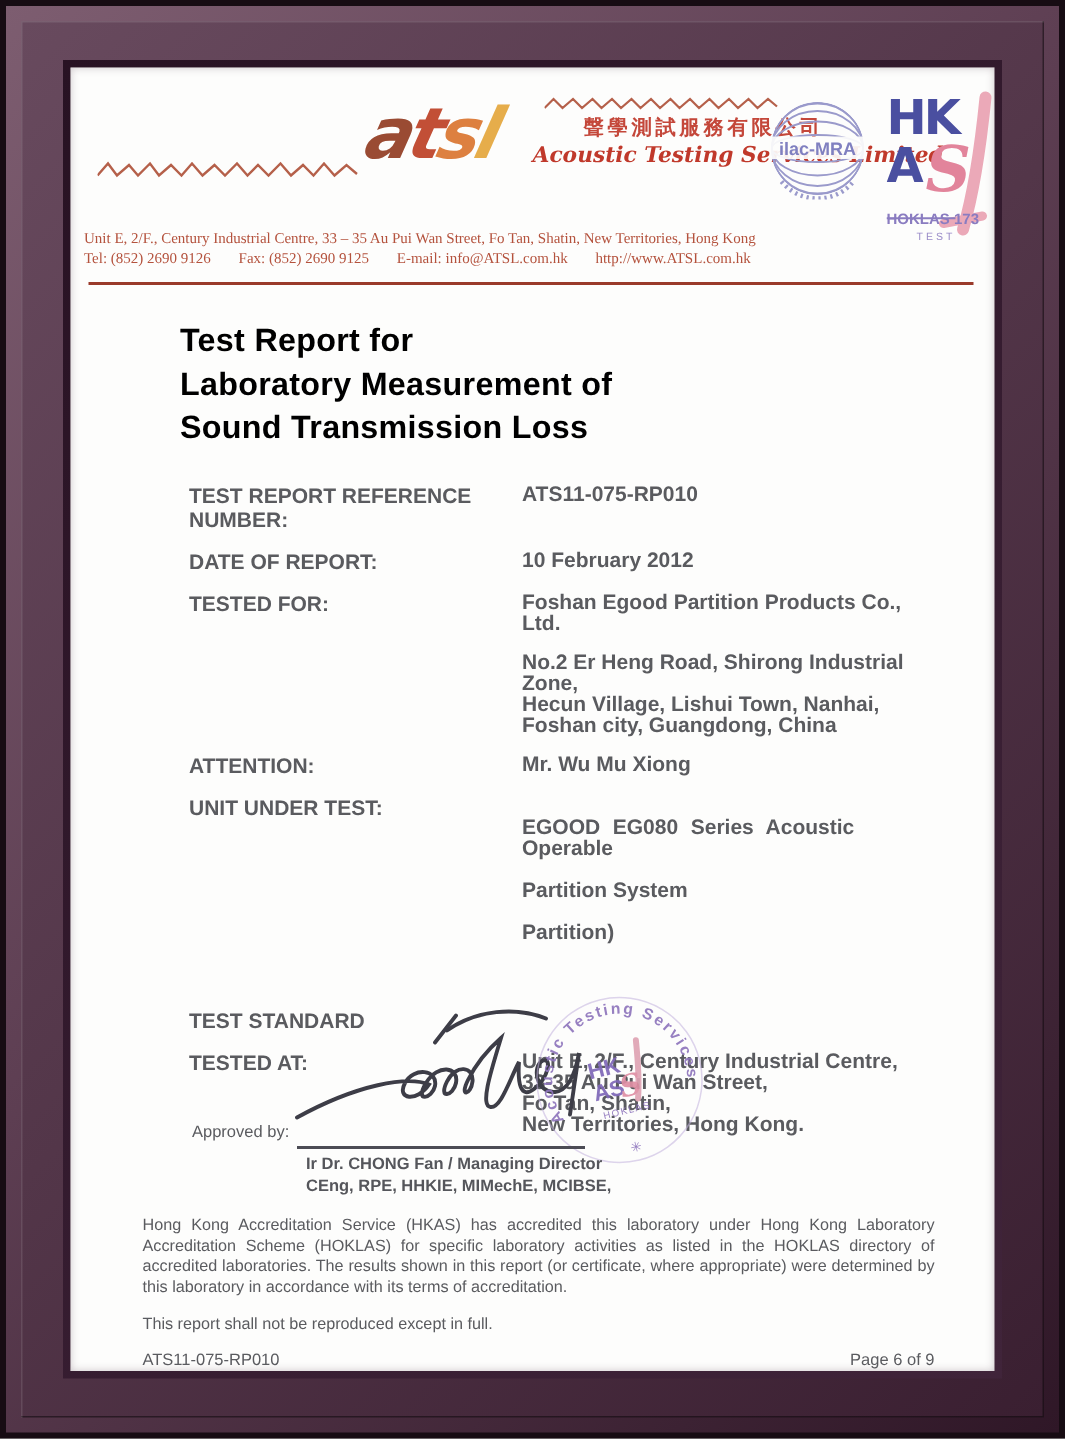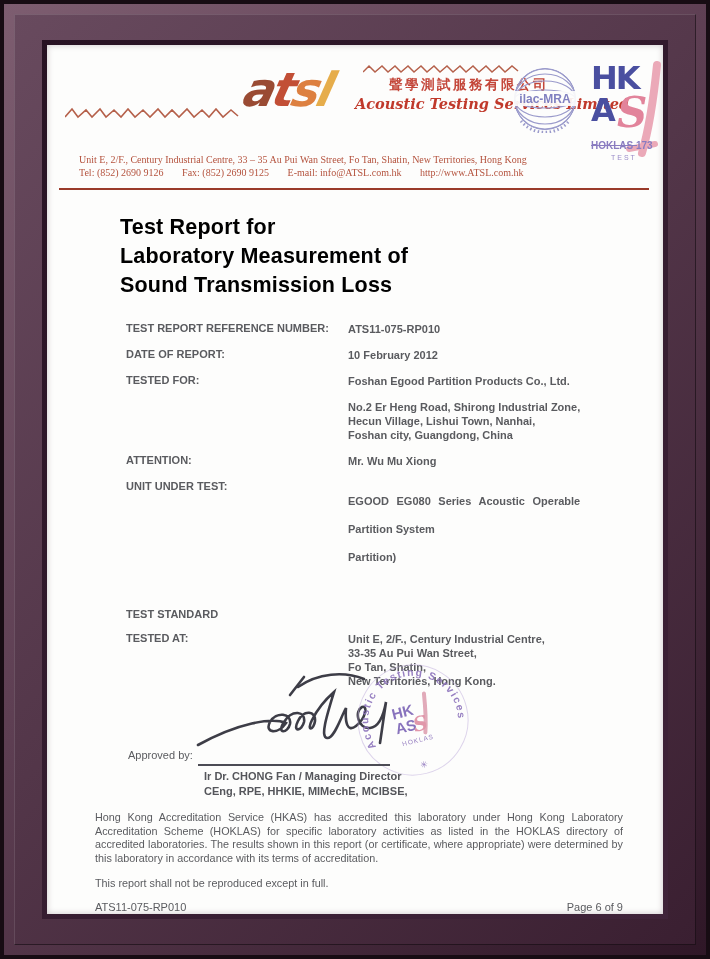--- a/index.html
+++ b/index.html
@@ -25,32 +25,32 @@
     letter-spacing:-3px; font-style:italic; }
   .atsl-logo .la { color:#9a4b33; } .atsl-logo .lt { color:#c24f36; }
   .atsl-logo .ls { color:#dd8040; } .atsl-logo .ll { color:#e6ad4b; }
   .company-names { position:absolute; left:296px; top:0px; width:168px; }
   .zigzag-right { display:block; margin-left:8px; }
   .name-zh { font-size:13.5px; font-weight:bold; color:#c4473a; letter-spacing:2.5px; white-space:nowrap; margin-top:1px;margin-left:34px; }
   .name-en { font-family:"DejaVu Serif",serif; font-style:italic; font-weight:bold;
     font-size:14.5px; color:#c0392b; white-space:nowrap; margin-top:1px; }
   .ilac-badge { position:absolute; left:452px; top:2px; }
   .hkas-badge { position:absolute; left:532px; top:-4px; }
-  .address-block { position:absolute; top:108px; left:32px; right:12px;
+  .address-block { position:absolute; top:108px; left:9px; right:12px;
     font-family:"Liberation Serif",serif; font-size:10px; line-height:13px; color:#b4523d; }
   .contact-line span { margin-right:16px; }
   .rule { position:absolute; top:143px; left:12px; right:14px; height:2px; background:#9a3a2a; }
 
   
   .title { position:absolute; top:168px; left:73px; font-size:21.5px; font-weight:bold;
     color:#000000; line-height:29px; letter-spacing:.2px; }
 
   
   .details { position:absolute; top:277px; left:79px; width:482px;
-    font-size:11px; color:#5a5b5f; }
+    font-size:14px; color:#5a5b5f; }
   .drow { display:flex; margin-bottom:12px; }
   .dlabel { width:222px; flex:0 0 222px; font-weight:bold; }
   .dvalue { flex:1; font-weight:bold; white-space:pre-line; line-height:14px; }
   .just { word-spacing:4.5px; }
   .gap-lg { margin-top:30px; }
 
   
   .signature { position:absolute; top:588px; left:79px; width:482px; height:170px; }
   .approved-label { position:absolute; left:2px; top:116px; font-size:11px; color:#5a5b5f; }
   .sig-svg { position:absolute; left:66px; top:30px; }

